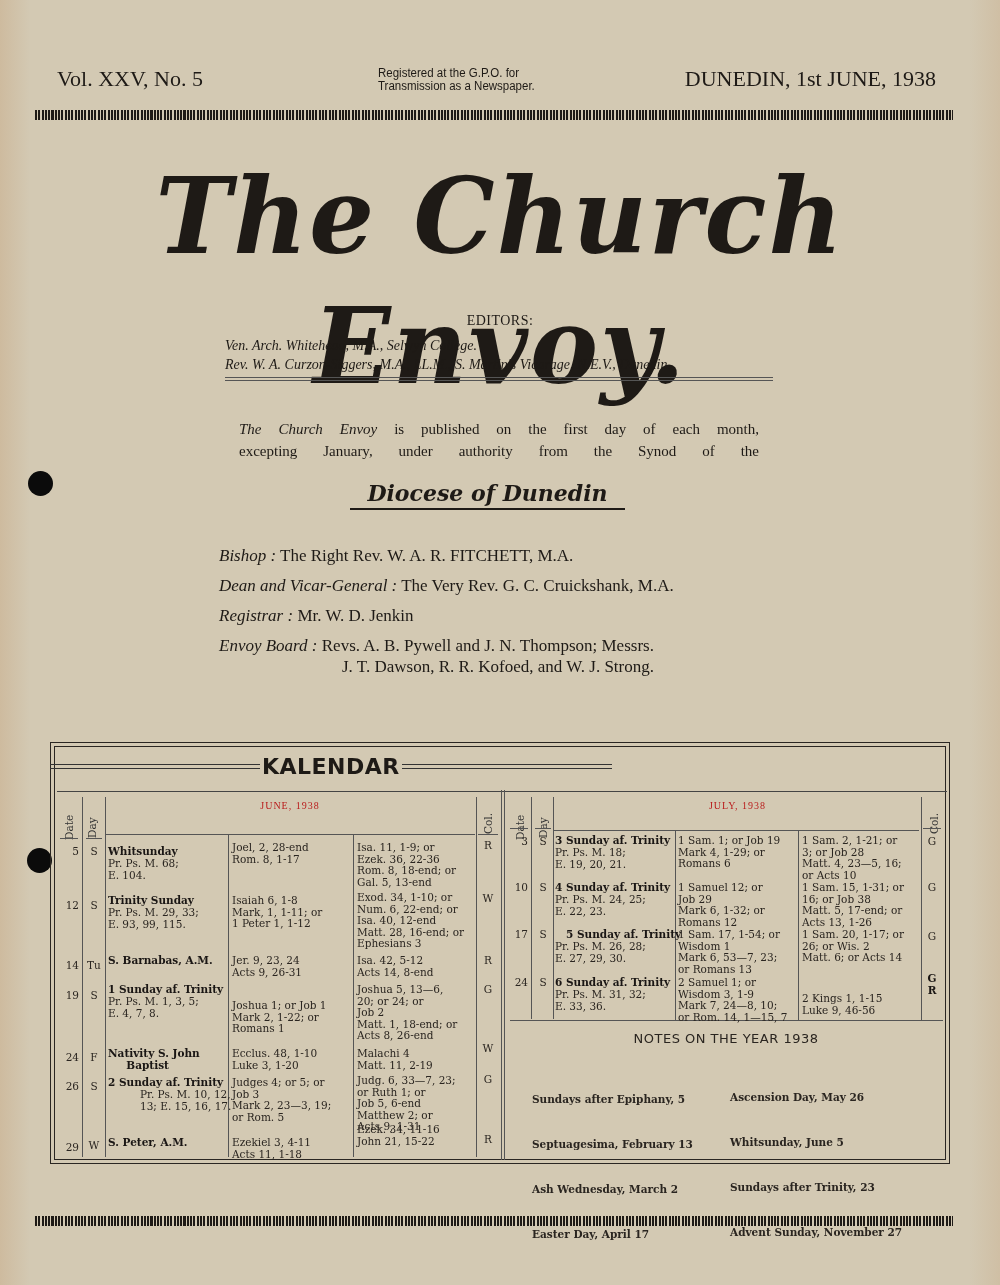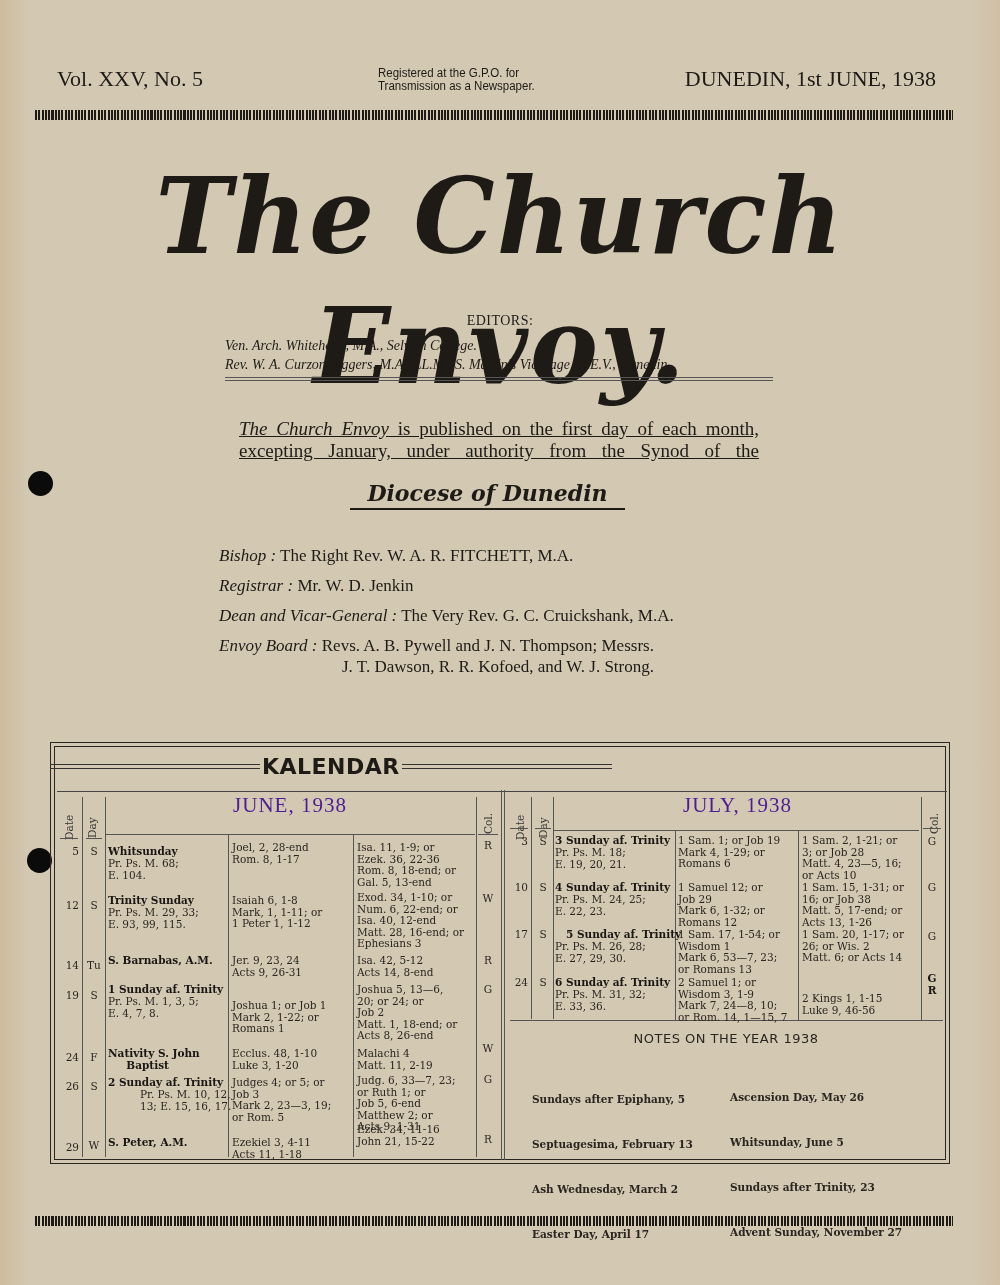--- a/index.html
+++ b/index.html
@@ -28,21 +28,21 @@
     left: 70px; top: 152px; width: 860px; text-align: center;
     font-family: "DejaVu Serif", serif; font-style: italic; font-weight: bold;
     font-size: 104px; letter-spacing: 2px; line-height: 130px;
     transform: scaleX(0.98);
   }
 
   .editors-head { left: 0; width: 1000px; top: 313px; text-align: center; font-size: 14px; letter-spacing: 0.5px; }
   .editors { left: 225px; top: 336px; font-style: italic; font-size: 14px; line-height: 19px; }
   .editors-rule { left: 225px; top: 377px; width: 548px; height: 2px; border-top: 1px solid #555; border-bottom: 1px solid #555; }
 
-  .pub { left: 239px; top: 418px; width: 520px; font-size: 19px; line-height: 22px; text-align: justify; text-align-last: justify; text-decoration: underline; }
+  .pub { left: 239px; top: 418px; width: 520px; font-size: 15px; line-height: 22px; text-align: justify; text-align-last: justify; }
   .pub em { font-style: italic; }
 
   .diocese {
   left: 350px; top: 480px; width: 275px; text-align: center;
     font-family: "DejaVu Serif", serif; font-style: italic; font-weight: bold; font-size: 22px;
     border-bottom: 2px solid #1e1a16; padding-bottom: 2px;
   }
 
   .officers { left: 219px; top: 541px; font-size: 17px; line-height: 30px; }
   .officers .lbl { font-style: italic; }
@@ -53,21 +53,21 @@
   
   .kframe { left: 50px; top: 742px; width: 898px; height: 420px; border: 1.5px solid #2a2622; }
   .kframe-inner { position: absolute; left: 3px; top: 3px; right: 3px; bottom: 3px; border: 1px solid #2a2622; }
   .khead { left: 50px; top: 754px; width: 900px; text-align: left; }
   .khead .lines { display: inline-block; width: 210px; height: 3px; border-top: 1px solid #333; border-bottom: 1px solid #333; vertical-align: middle; }
   .khead .word { font-family: "DejaVu Sans", sans-serif; font-weight: bold; font-size: 22px; letter-spacing: 0.5px; margin: 0 2px; vertical-align: middle; }
   .k-toprule { left: 57px; top: 791px; width: 890px; border-top: 1px solid #444; }
 
   .ktable { font-family: "DejaVu Serif", serif; font-size: 10.5px; line-height: 11.5px; color: #2a2520; }
   .vlabel { writing-mode: vertical-rl; transform: rotate(180deg); font-size: 10.5px; color: #333; }
-  .month { font-family: "Liberation Serif", serif; font-size: 21px; letter-spacing: 1px; color: #4c1d95; }
+  .month { font-family: "Liberation Serif", serif; font-size: 10px; letter-spacing: 1px; color: #b91c1c; }
   .vline { border-left: 1px solid #555; }
   .hline { border-top: 1px solid #555; }
   .cell { position: absolute; white-space: pre; }
   .bold { font-weight: bold; color: #1a1614; }
   .c { text-align: center; }
   .r { text-align: right; }
 
   .notes-title { font-family: "DejaVu Sans", sans-serif; font-size: 13px; letter-spacing: 0.5px; }
   .notes { font-family: "DejaVu Serif", serif; font-weight: bold; font-size: 10.5px; line-height: 15px; color: #2a2520; }
 </style>
@@ -93,22 +93,22 @@
 <div class="abs editors-rule"></div>
 
 <div class="abs pub">
   <div><em>The Church Envoy</em><span> is published on the first day of each month,</span></div>
   <div>excepting January, under authority from the Synod of the</div>
 </div>
 <div class="abs diocese">Diocese of Dunedin</div>
 
 <div class="abs officers">
   <div><span class="lbl">Bishop :</span> <span>The Right Rev. W. A. R. FITCHETT, M.A.</span></div>
+  <div><span class="lbl">Dean and Vicar-General :</span> <span>The Very Rev. G. C. Cruickshank, M.A.</span></div>
   <div><span class="lbl">Registrar :</span> <span>Mr. W. D. Jenkin</span></div>
-  <div><span class="lbl">Dean and Vicar-General :</span> <span>The Very Rev. G. C. Cruickshank, M.A.</span></div>
   <div><span class="lbl">Envoy Board :</span> <span>Revs. A. B. Pywell and J. N. Thompson; Messrs.</span>
     <span class="indent">J. T. Dawson, R. R. Kofoed, and W. J. Strong.</span></div>
 </div>
 
 <div class="abs punch" style="left:28px; top:471px"></div>
 <div class="abs punch" style="left:27px; top:848px"></div>
 
 <div class="abs kframe">
     <div class="kframe-inner"></div>
   </div>

